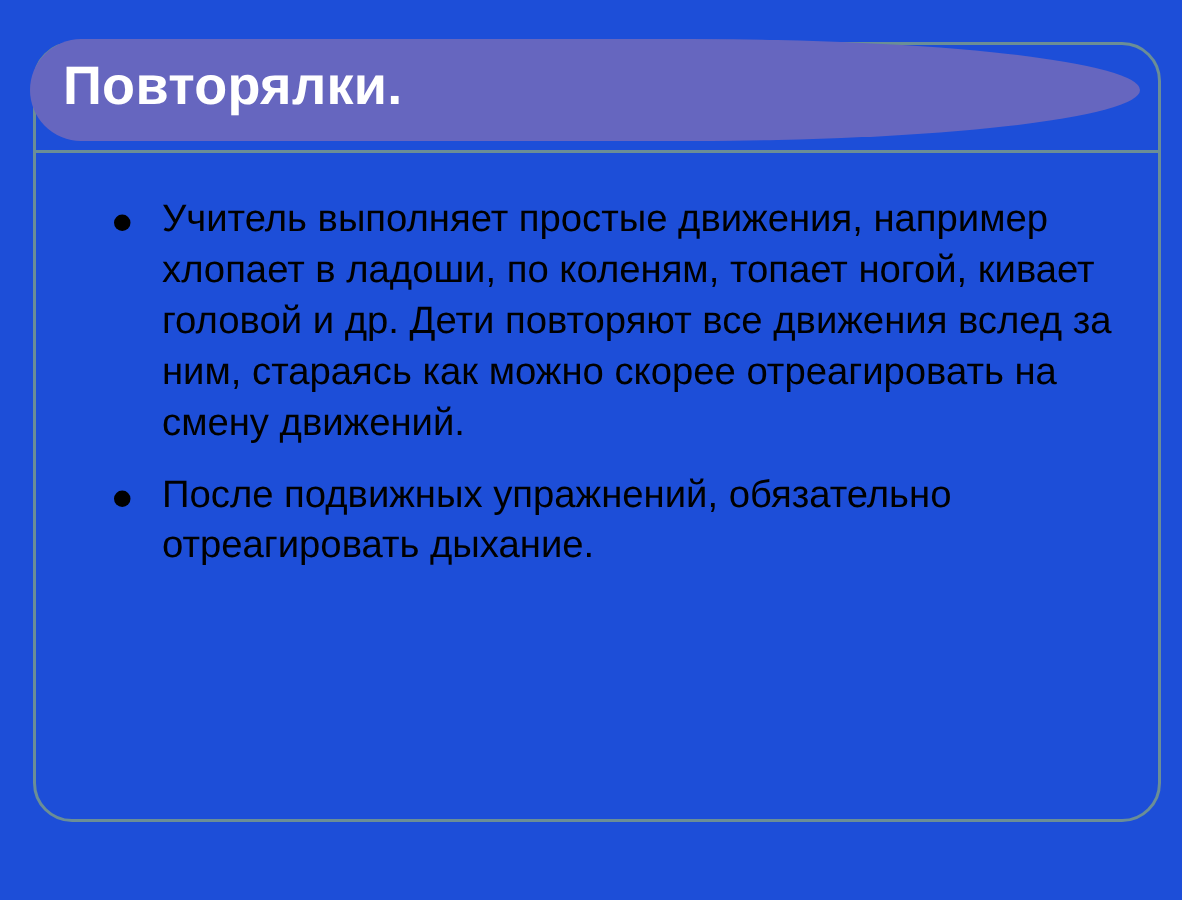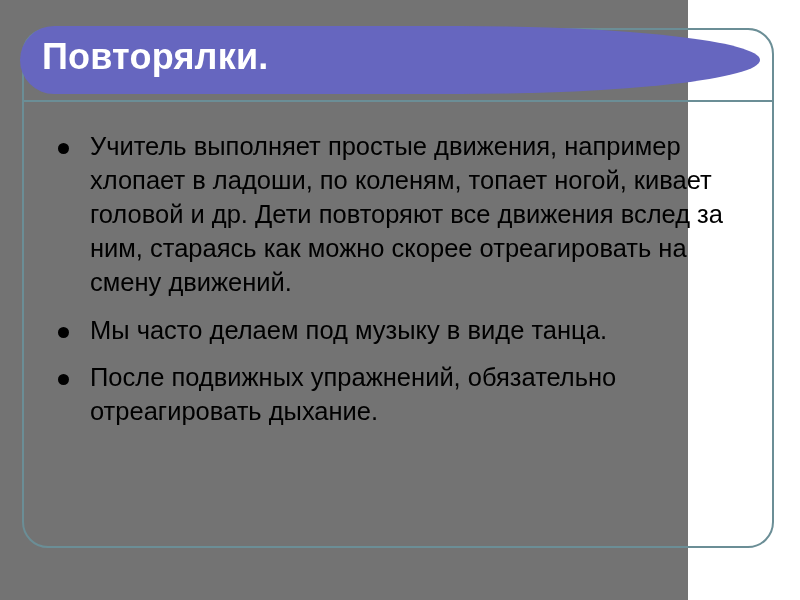--- a/index.html
+++ b/index.html
@@ -8,23 +8,23 @@
   }
   body {
     width: 800px;
     height: 600px;
     background: #ffffff;
     font-family: "Liberation Sans", sans-serif;
     overflow: hidden;
   }
   .slide {
     position: relative;
-    width: 688px;
+    width: 788px;
     height: 600px;
-    background: #737373;
+    background: #1d4ed8;
   }
   
   .content-frame {
     position: absolute;
     left: 22px;
     top: 28px;
     width: 752px;
     height: 520px;
     border: 2px solid #6b8e96;
     border-radius: 26px;
@@ -58,21 +58,21 @@
   .divider {
     position: absolute;
     left: 24px;
     top: 100px;
     width: 748px;
     height: 2px;
     background: #6b8e96;
   }
   .body-area {
     position: absolute;
-    left: 44px;
+    left: 62px;
     top: 130px;
     width: 700px;
   }
   ul.bullets {
     list-style: none;
     margin: 0;
     padding: 0;
   }
   ul.bullets > li {
     position: relative;
@@ -108,21 +108,18 @@
   <div class="title-text">Повторялки.</div>
 
   <div class="divider"></div>
 
   <div class="body-area">
     <ul class="bullets">
       <li>
         <span class="b-text">Учитель выполняет простые движения, например хлопает в ладоши, по коленям, топает ногой, кивает головой и др. Дети повторяют все движения вслед за ним, стараясь как можно скорее отреагировать на смену движений.</span>
       </li>
       <li>
-        <span class="b-text">Мы часто делаем под музыку в виде танца.</span>
-      </li>
-      <li>
         <span class="b-text">После подвижных упражнений, обязательно отреагировать дыхание.</span>
       </li>
     </ul>
   </div>
 
 </div>
 
 </body></html>

